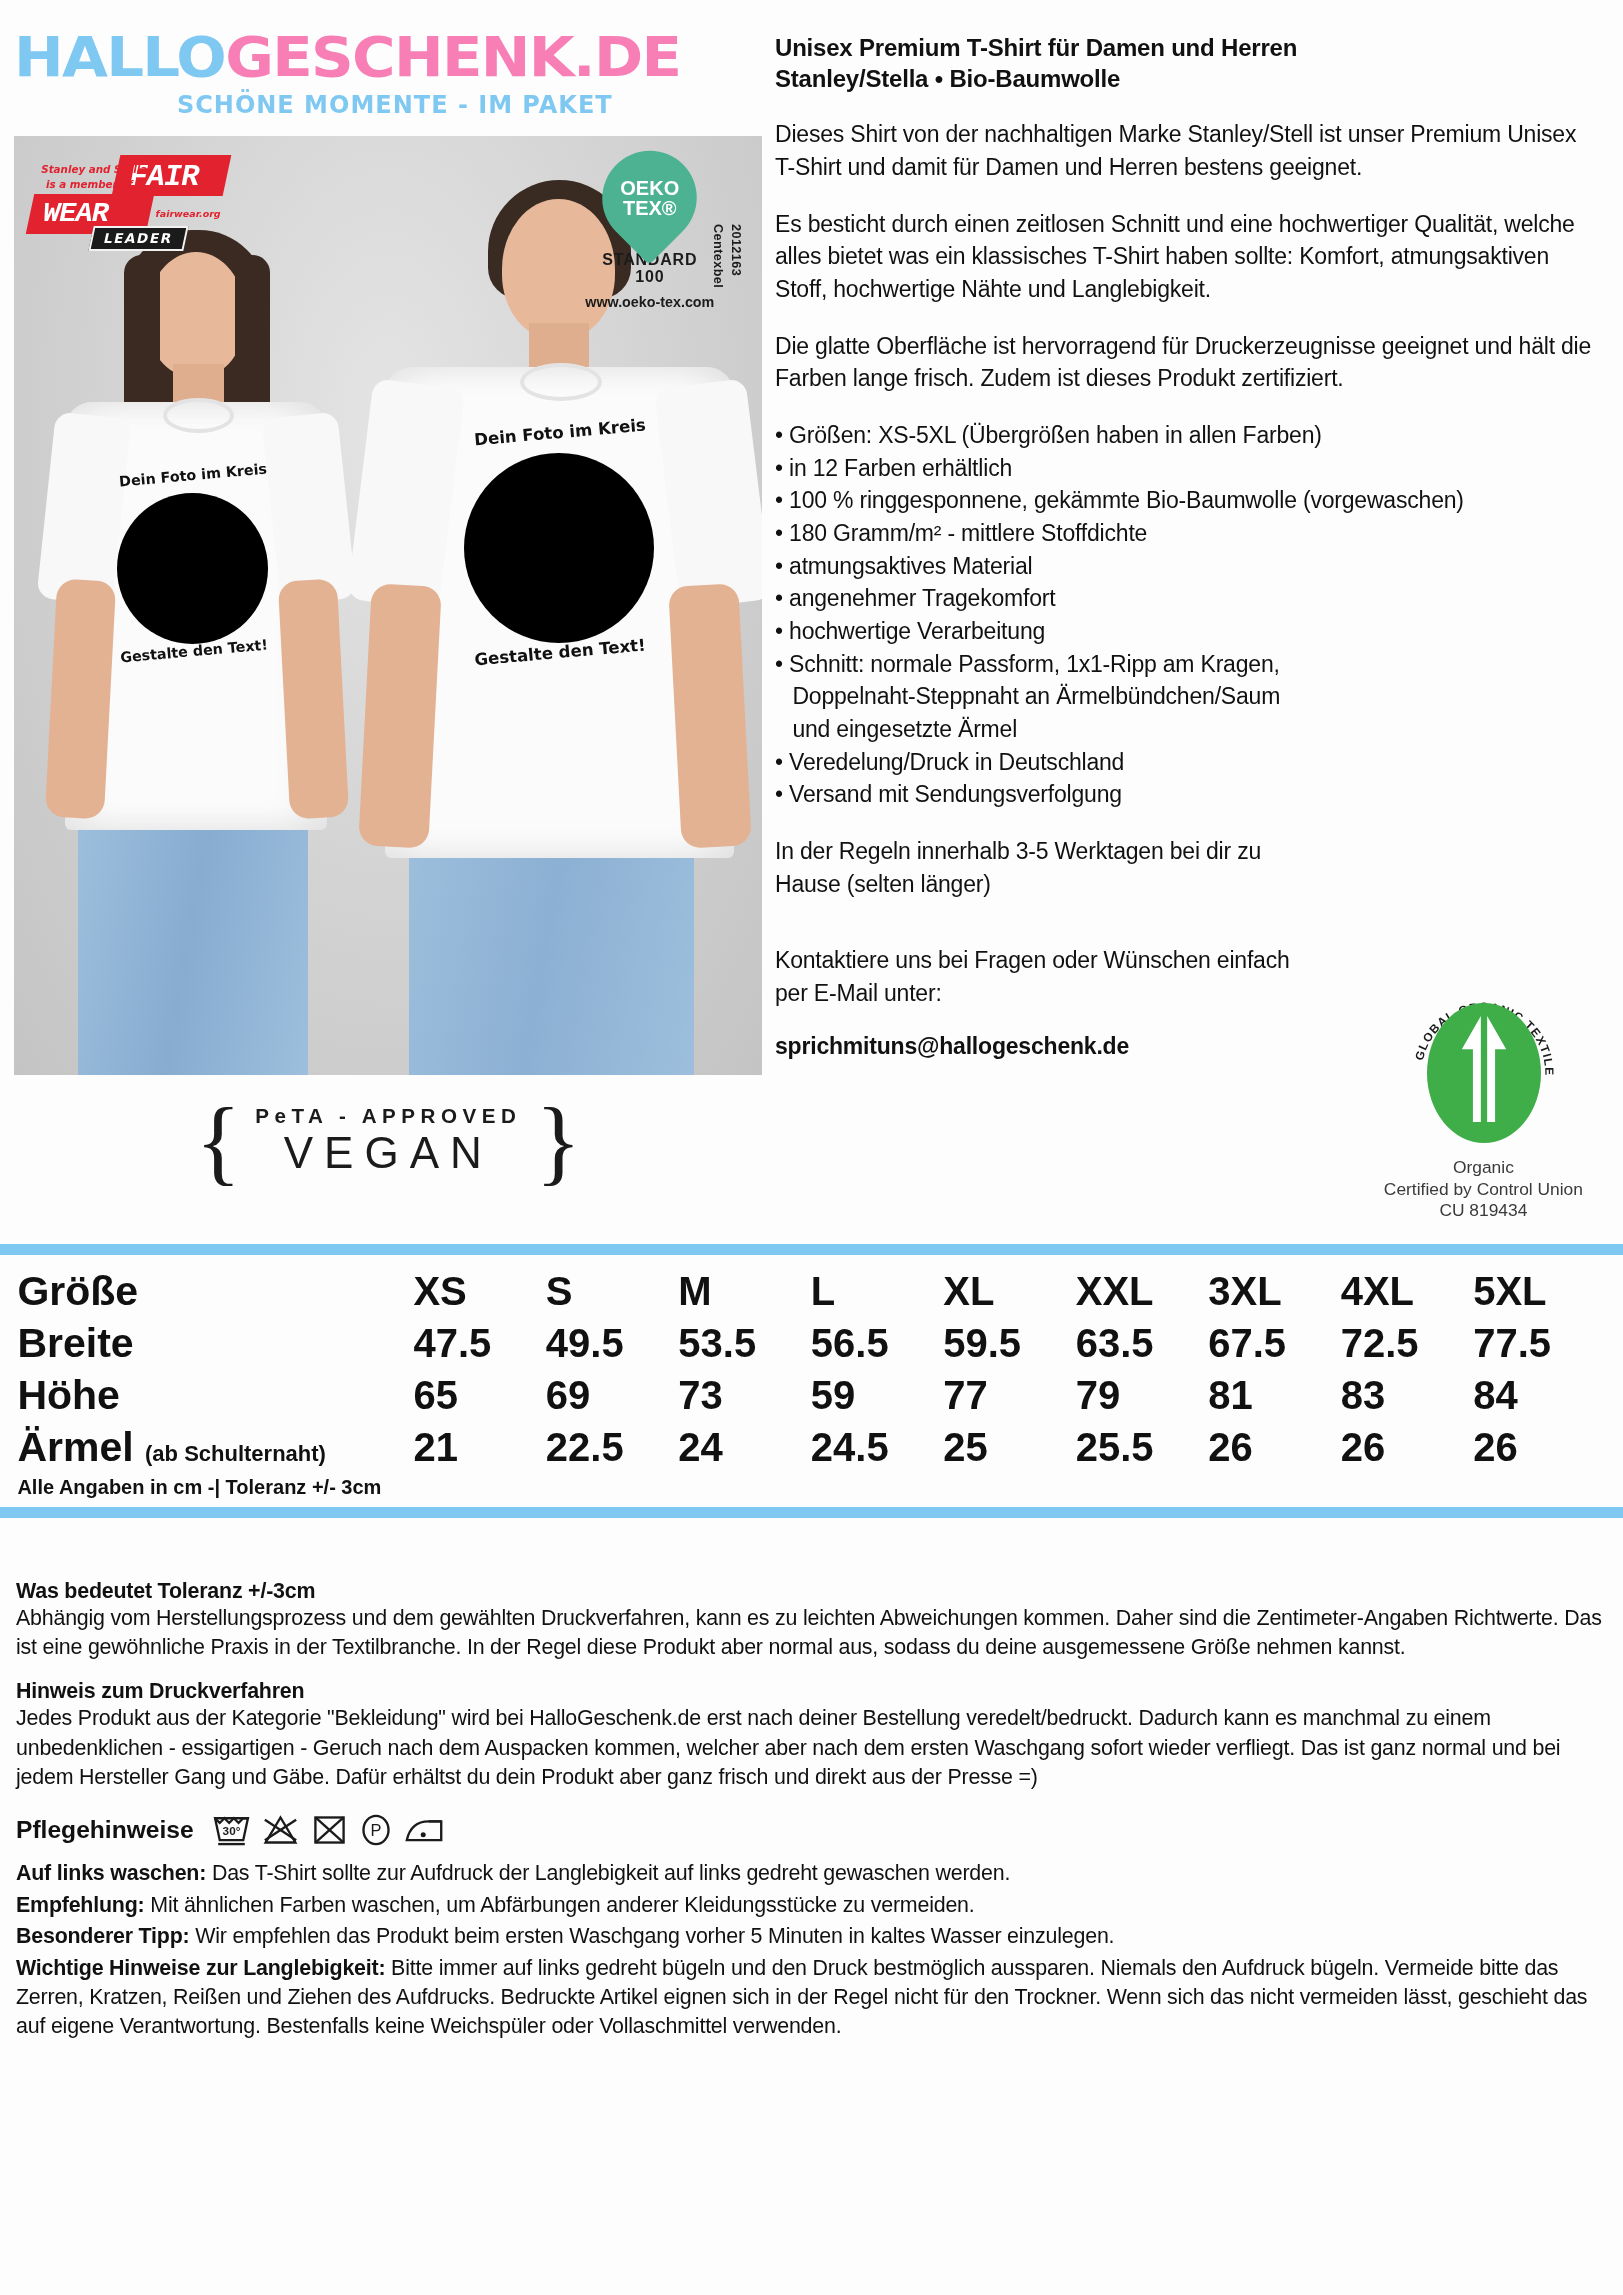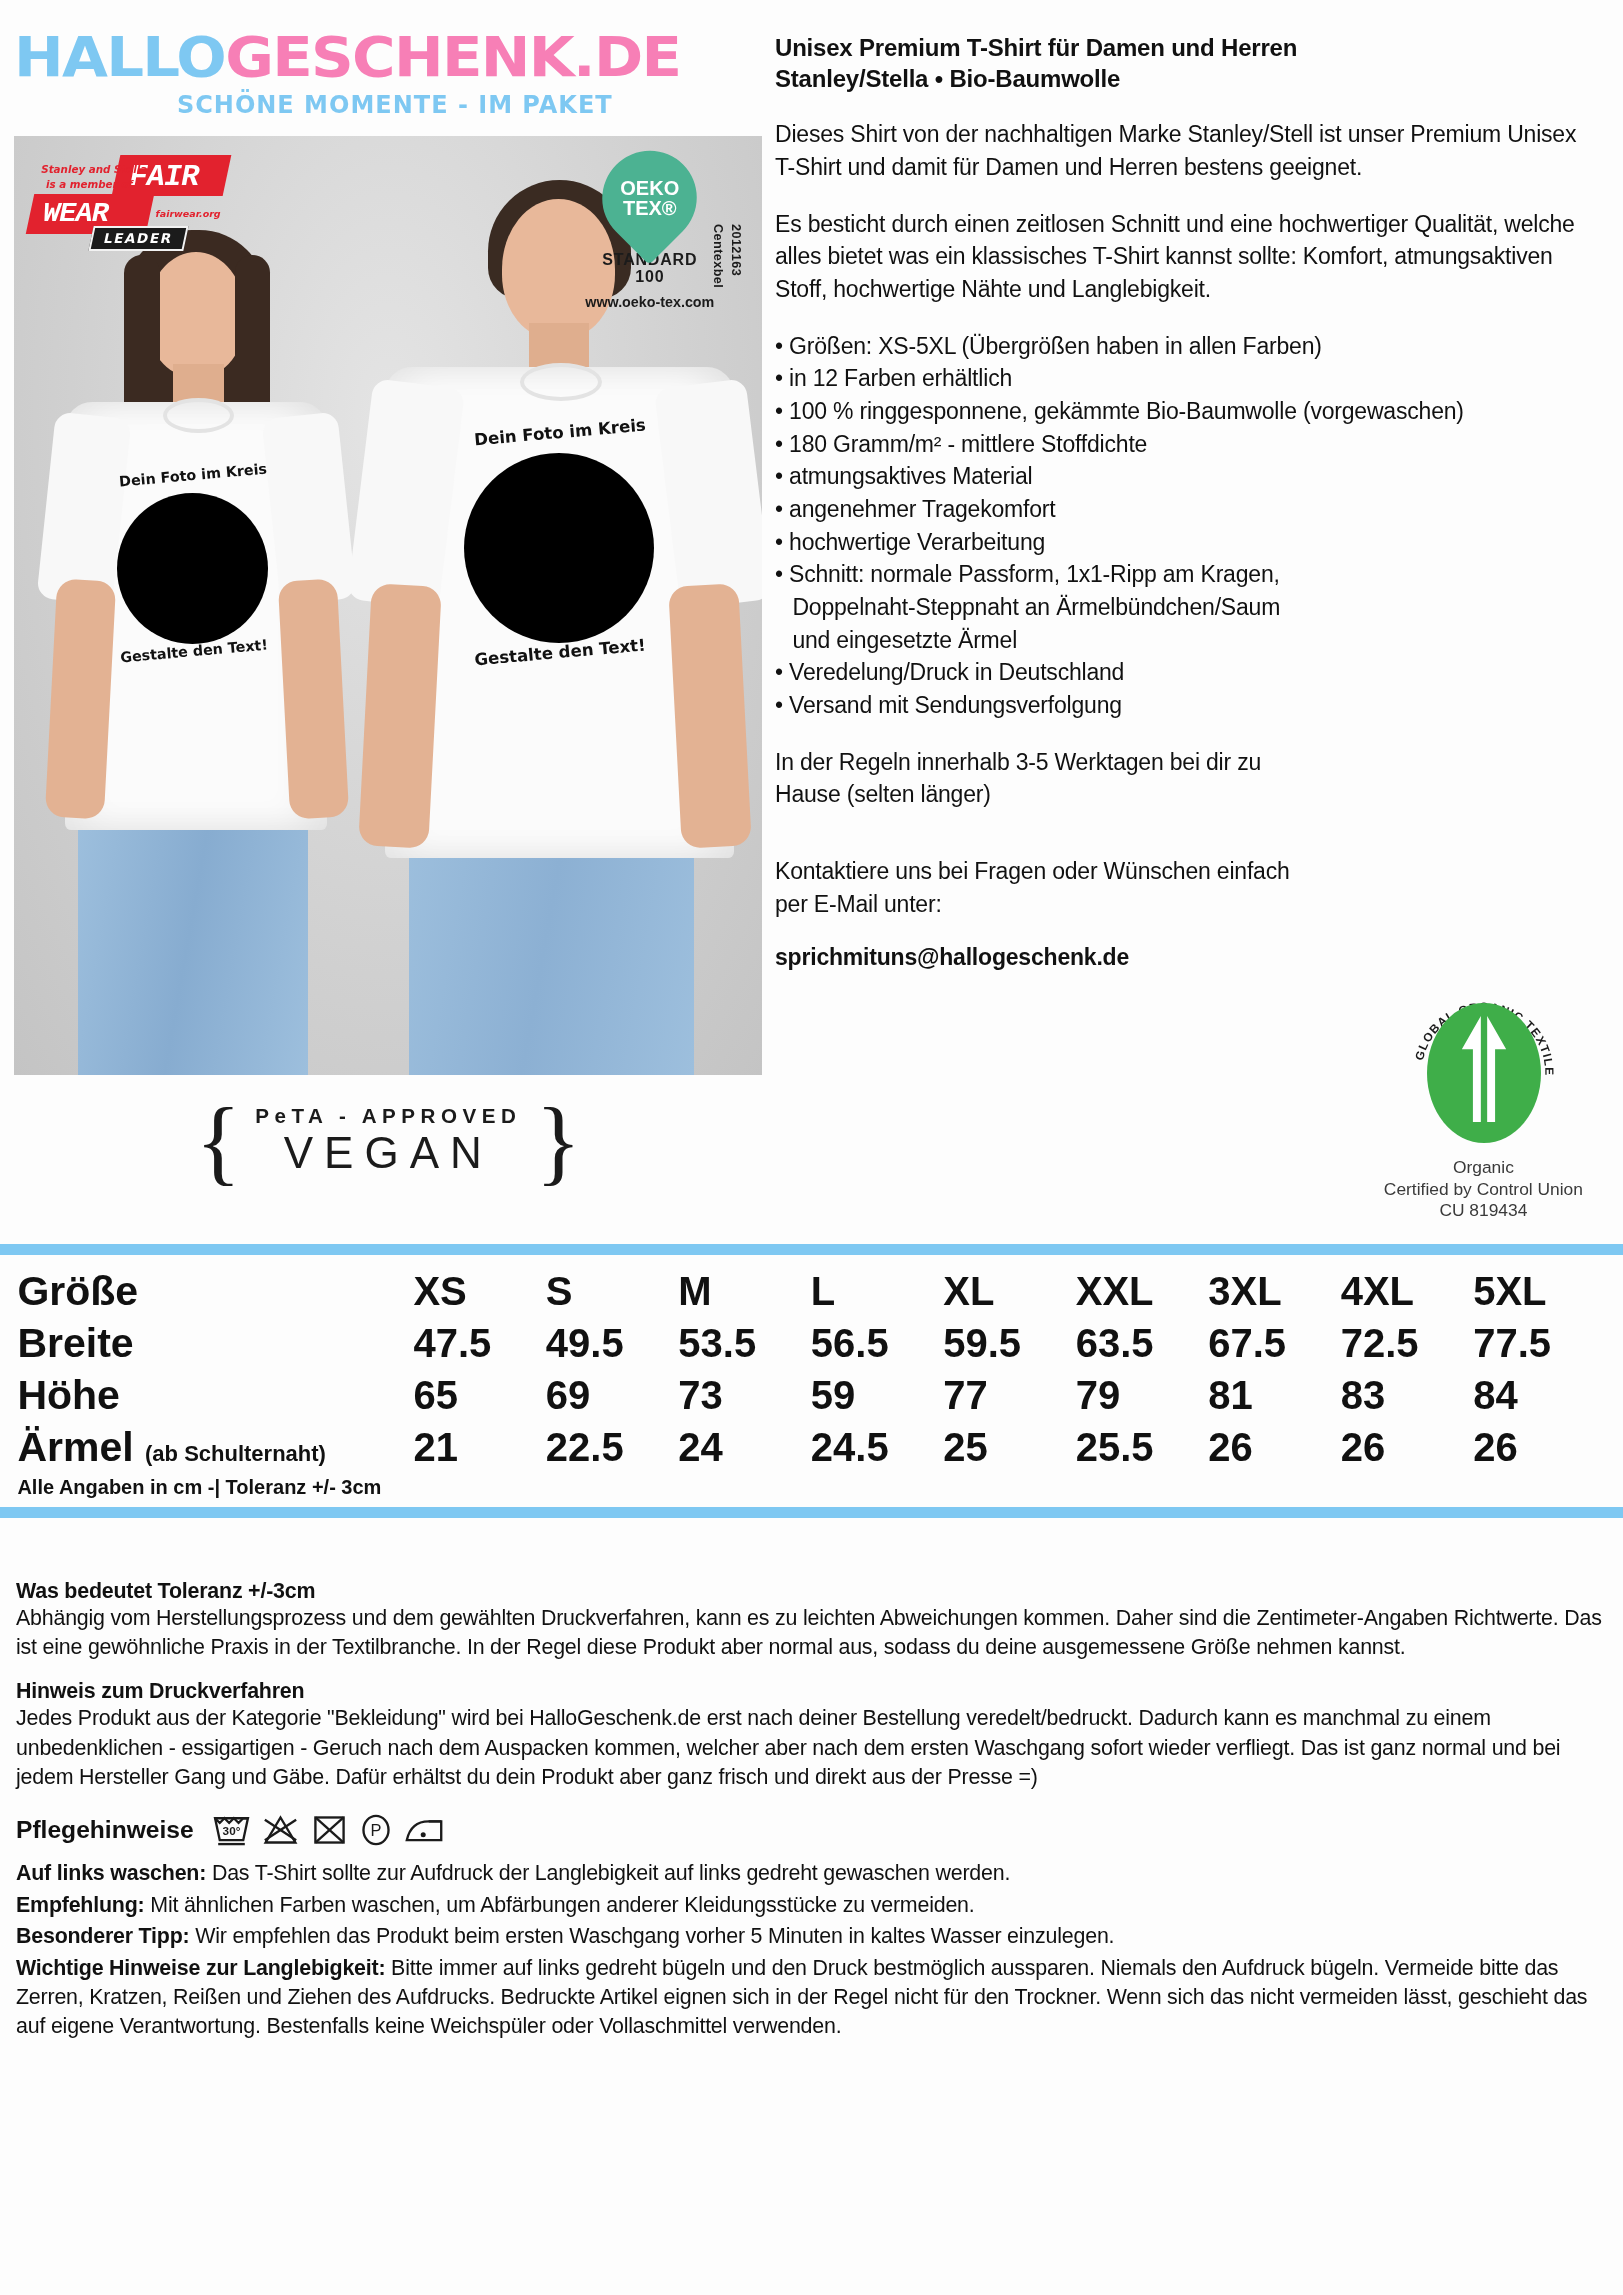--- a/index.html
+++ b/index.html
@@ -230,21 +230,22 @@
         </span>
         <span class="brace">}</span>
       </div>
     </div>
 
     <div class="right-col">
       <div class="r-title">Unisex Premium T-Shirt für Damen und Herren</div>
       <div class="r-title">Stanley/Stella  • Bio-Baumwolle</div>
 
       <div class="r-para">Dieses Shirt von der nachhaltigen Marke Stanley/Stell ist unser Premium Unisex T-Shirt und damit für Damen und Herren bestens geeignet.</div>
-      <div class="r-para">Es besticht durch einen zeitlosen Schnitt und eine hochwertiger Qualität, welche alles bietet was ein klassisches T-Shirt kannst sollte: Komfort, atmungsaktiven Stoff, hochwertige Nähte und Langlebigkeit.</div>
+      <div class="r-para">Es besticht durch einen zeitlosen Schnitt und eine hochwertiger Qualität, welche alles bietet was ein klassisches T-Shirt haben sollte: Komfort, atmungsaktiven Stoff, hochwertige Nähte und Langlebigkeit.</div>
+      <div class="r-para">Die glatte Oberfläche ist hervorragend für Druckerzeugnisse geeignet und hält die Farben lange frisch. Zudem ist dieses Produkt zertifiziert.</div>
 
       <ul class="r-list">
         <li>• Größen: XS-5XL (Übergrößen haben in allen Farben)</li>
         <li>• in 12 Farben erhältlich</li>
         <li>• 100 % ringgesponnene, gekämmte Bio-Baumwolle (vorgewaschen)</li>
         <li>• 180 Gramm/m² - mittlere Stoffdichte</li>
         <li>• atmungsaktives Material</li>
         <li>• angenehmer Tragekomfort</li>
         <li>• hochwertige Verarbeitung</li>
         <li>• Schnitt: normale Passform, 1x1-Ripp am Kragen,</li>

